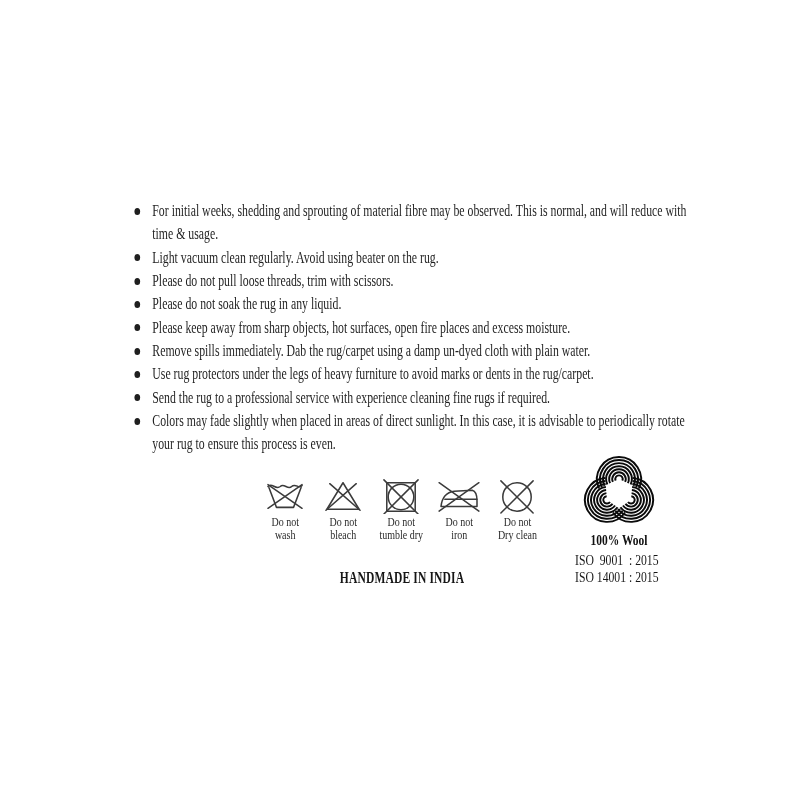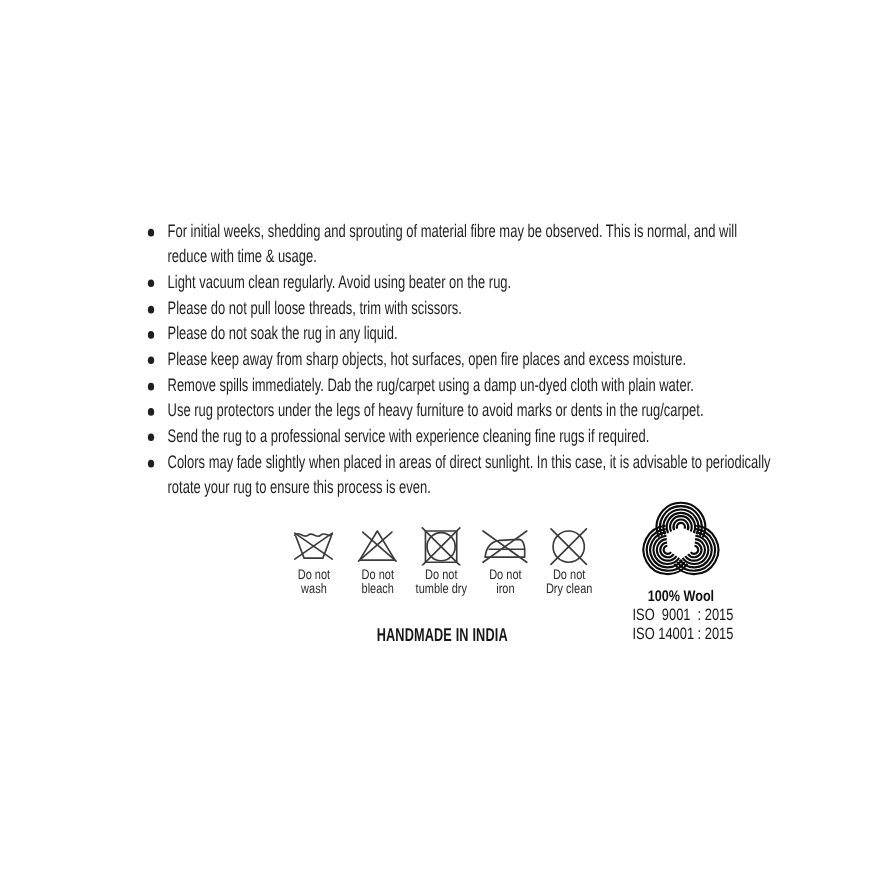--- a/index.html
+++ b/index.html
@@ -8,20 +8,21 @@
     background: #ffffff;
     font-family: "Liberation Sans", sans-serif;
   }
   #page {
     position: relative;
     width: 800px;
     height: 800px;
     background: #ffffff;
     overflow: hidden;
     color: #222222;
+    font-family: Liberation Serif, serif;
   }
 
   
   .care-list {
     position: absolute;
     left: 133px;
     top: 199px;
     width: 772px;
     margin: 0;
     padding: 0 0 0 27px;

